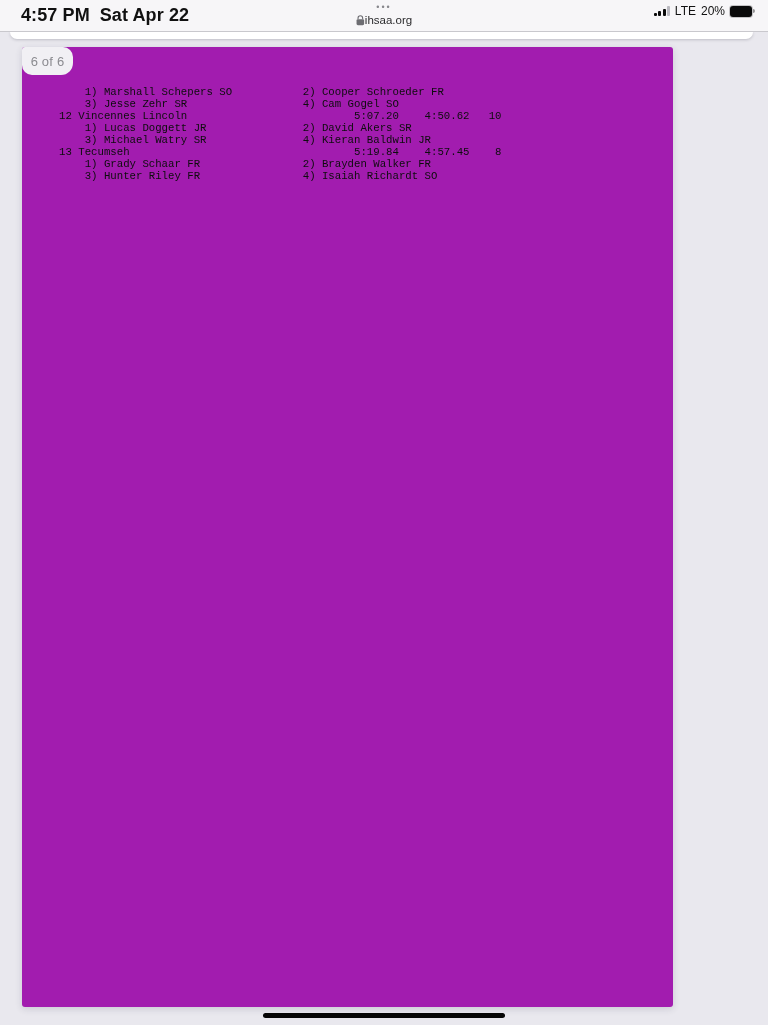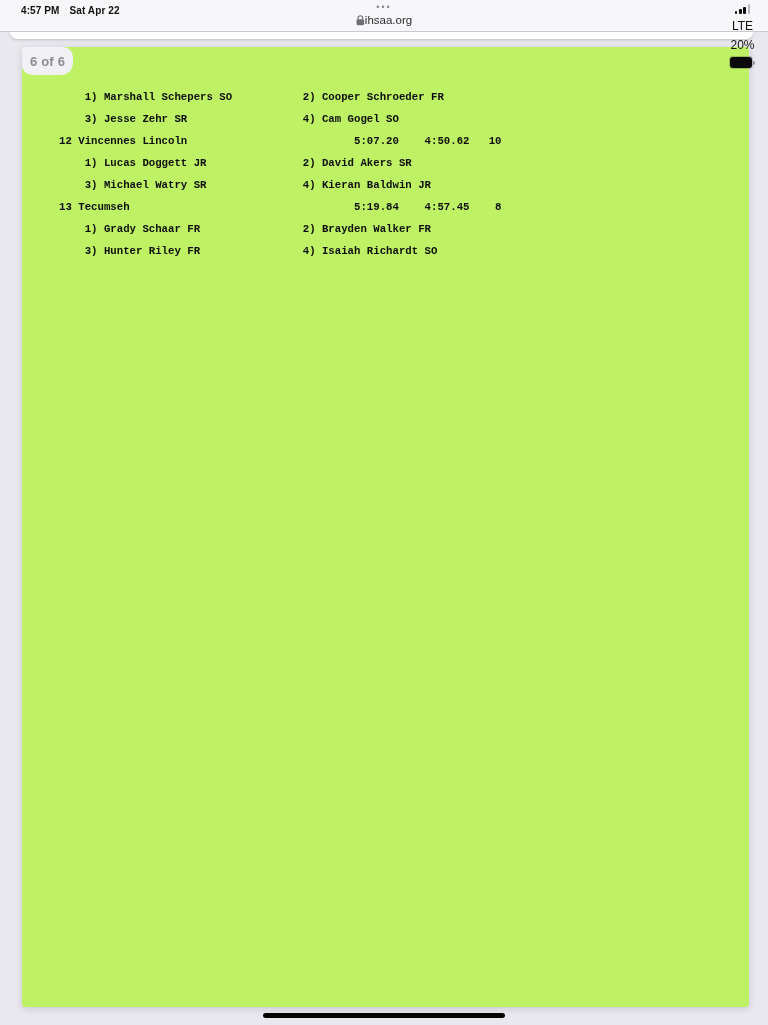--- a/index.html
+++ b/index.html
@@ -8,38 +8,38 @@
     background:#e9e8ee;font-family:"Liberation Sans",sans-serif;
     -webkit-font-smoothing:antialiased;
   }
   
   .status-bar{
     position:absolute;top:0;left:0;width:768px;height:31px;
     background:#f7f6f8;border-bottom:1px solid #c9c8cd;z-index:5;
   }
   .sb-left{
     position:absolute;left:21px;top:5px;display:flex;gap:10px;
-    font-size:10px;font-weight:600;color:#111;letter-spacing:.1px;
+    font-size:18px;font-weight:600;color:#111;letter-spacing:.1px;
   }
   .sb-center{
     position:absolute;left:50%;top:0;transform:translateX(-50%);
     display:flex;flex-direction:column;align-items:center;
   }
   .tab-dots{
     margin-top:3px;font-size:9px;letter-spacing:2px;color:#87878c;
     line-height:9px;cursor:pointer;
   }
   .url-row{
     margin-top:2px;display:flex;align-items:center;
     font-size:11.5px;color:#2c2c2e;cursor:pointer;
   }
   .lock-icon{display:inline-flex;}
   .sb-right{
     position:absolute;right:13px;top:4px;display:flex;align-items:center;gap:5px;
-    font-size:12px;font-weight:500;color:#111;flex-direction:column;
+    font-size:12px;font-weight:500;color:#111;
   }
   .signal{display:inline-flex;align-items:flex-end;gap:1.5px;height:10px;}
   .signal .bar{width:2.8px;border-radius:1px;background:#0a0a0a;}
   .signal .b1{height:3.5px;} .signal .b2{height:5.5px;}
   .signal .b3{height:7.5px;} .signal .b4{height:10px;background:#b9b8bf;}
   .battery{display:inline-flex;align-items:center;}
   .battery-body{
     width:22px;height:11px;border-radius:3px;background:#0a0a0a;
     box-shadow:0 0 0 1px rgba(0,0,0,.2);
   }
@@ -47,33 +47,33 @@
     width:1.6px;height:4px;margin-left:1.4px;border-radius:0 2px 2px 0;
     background:rgba(0,0,0,.4);
   }
   
   .viewer{position:absolute;top:32px;left:0;width:768px;height:993px;background:#e9e8ee;}
   .prev-page{
     position:absolute;top:0;left:10px;width:743px;height:7px;background:#ffffff;
     border-radius:0 0 8px 8px;box-shadow:0 1px 3px rgba(40,40,60,.22);
   }
   .page{
-    position:absolute;top:15px;left:22px;width:727px;height:960px;background:#bef264;
-    border-radius:3px;box-shadow:0 2px 7px rgba(50,50,80,.16);font-weight:bold;
+    position:absolute;top:15px;left:22px;width:651px;height:960px;background:#a21caf;
+    border-radius:3px;box-shadow:0 2px 7px rgba(50,50,80,.16);
   }
   .page-badge{
     position:absolute;top:0;left:0;width:51px;height:28px;
     background:#f1f0f4;border-radius:3px 10px 12px 10px;
     display:flex;align-items:center;justify-content:center;
     font-size:13px;color:#8b8b90;letter-spacing:.2px;
   }
   .results{
     position:absolute;top:39px;left:37px;margin:0;
     font-family:"Liberation Mono","DejaVu Sans Mono",monospace;
-    font-size:10.7px;line-height:22px;color:#0d0d0d;
+    font-size:10.7px;line-height:12px;color:#0d0d0d;
     white-space:pre;letter-spacing:0;
   }
   
   .home-indicator{
     position:absolute;bottom:7px;left:50%;transform:translateX(-50%);
     width:242px;height:5px;border-radius:2.5px;background:#060606;z-index:6;cursor:grab;
   }
 </style>
 </head>
 <body>

